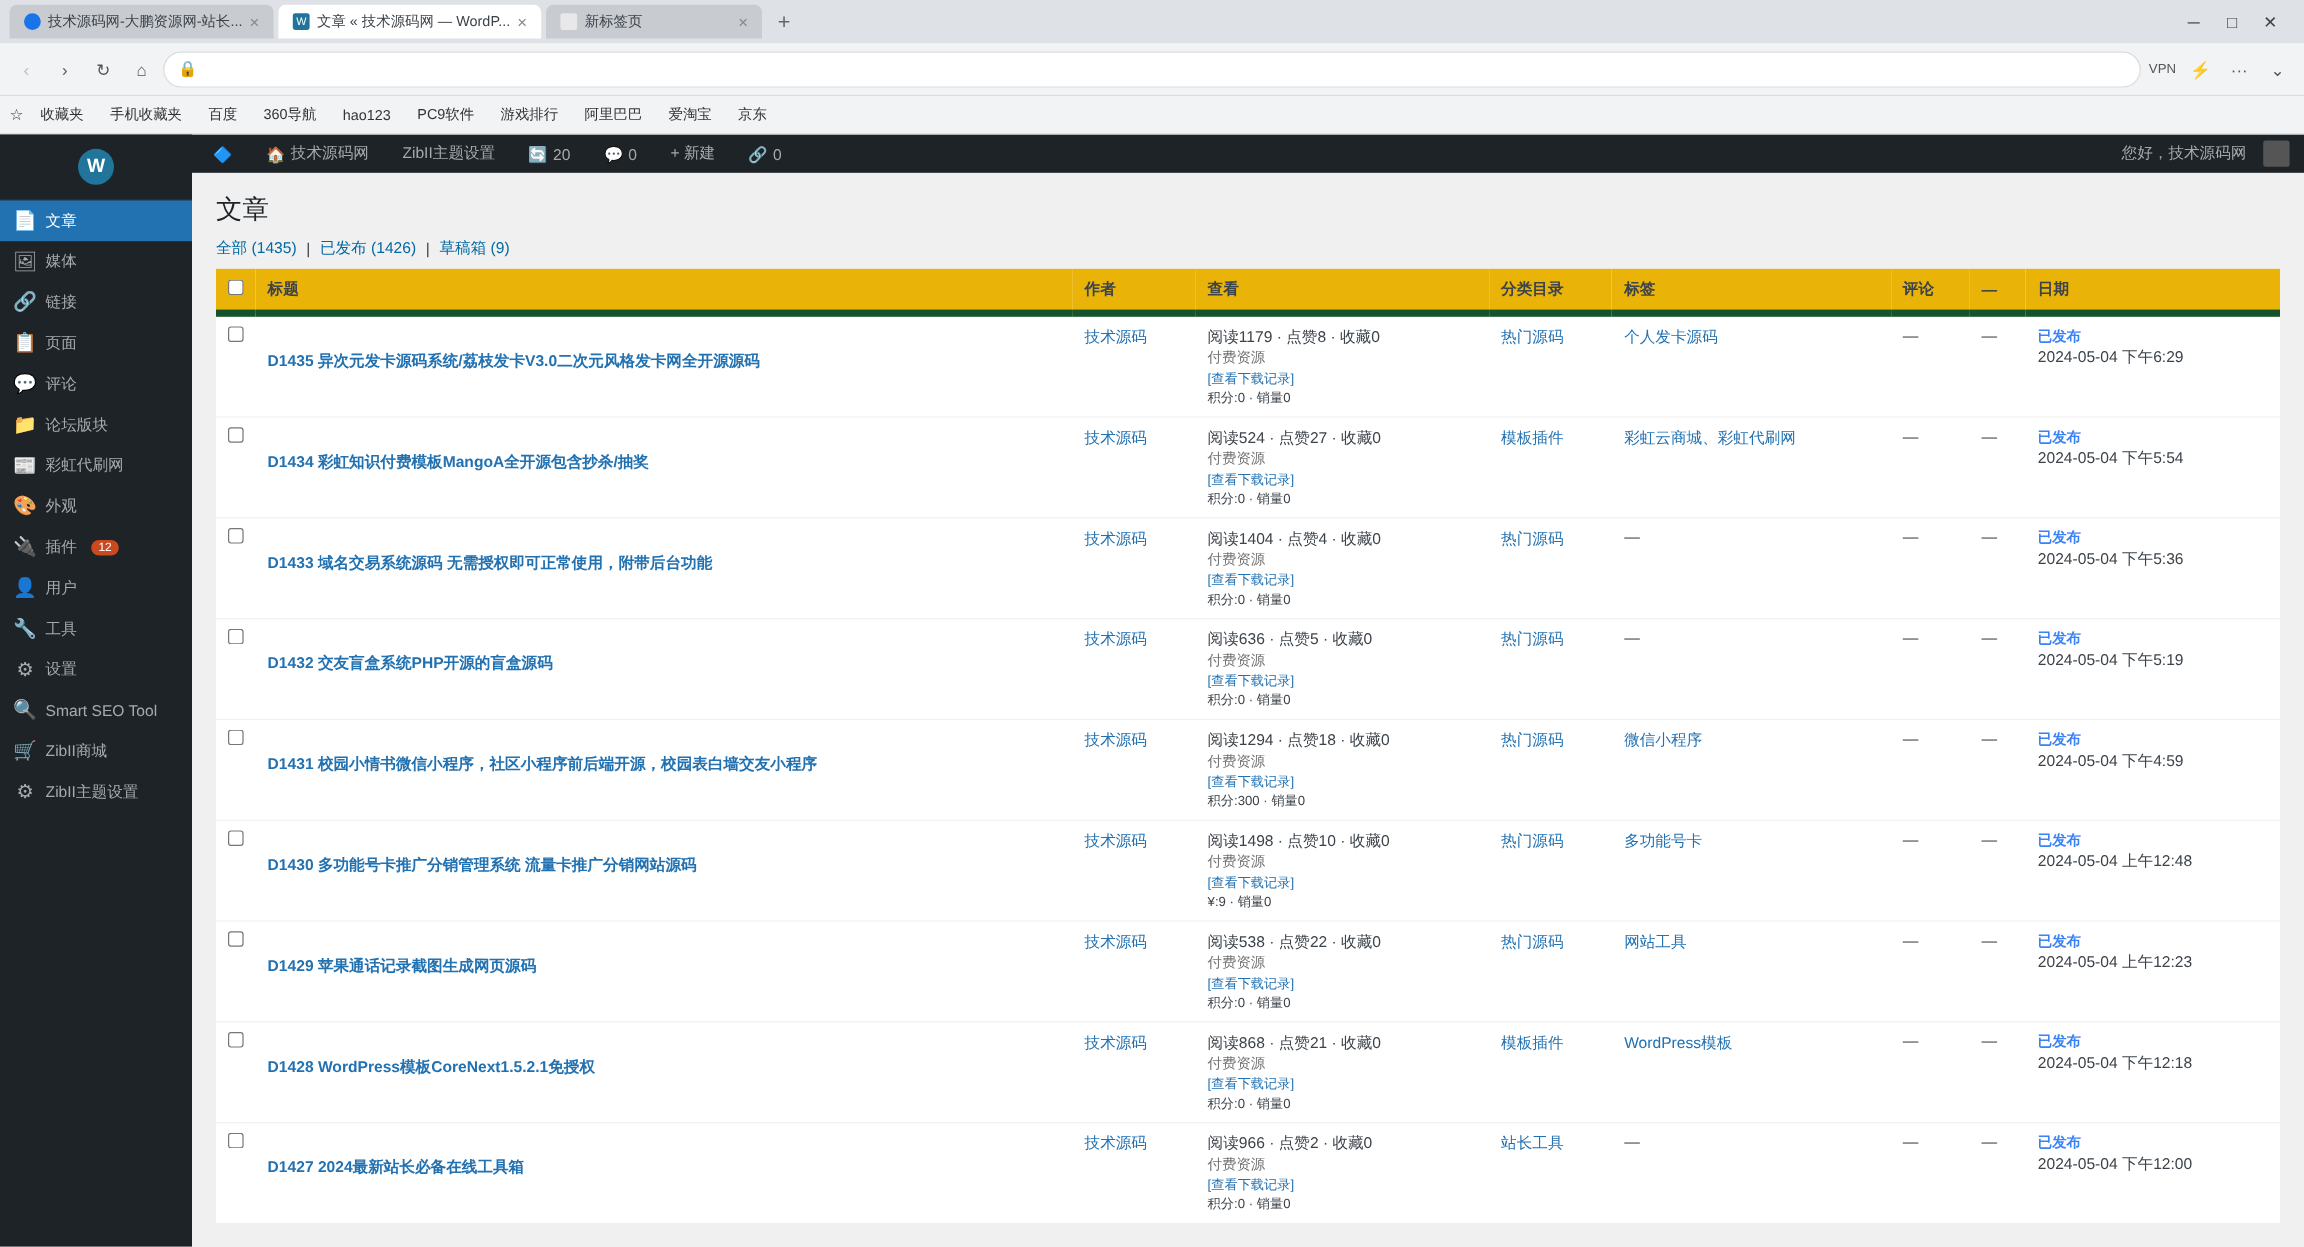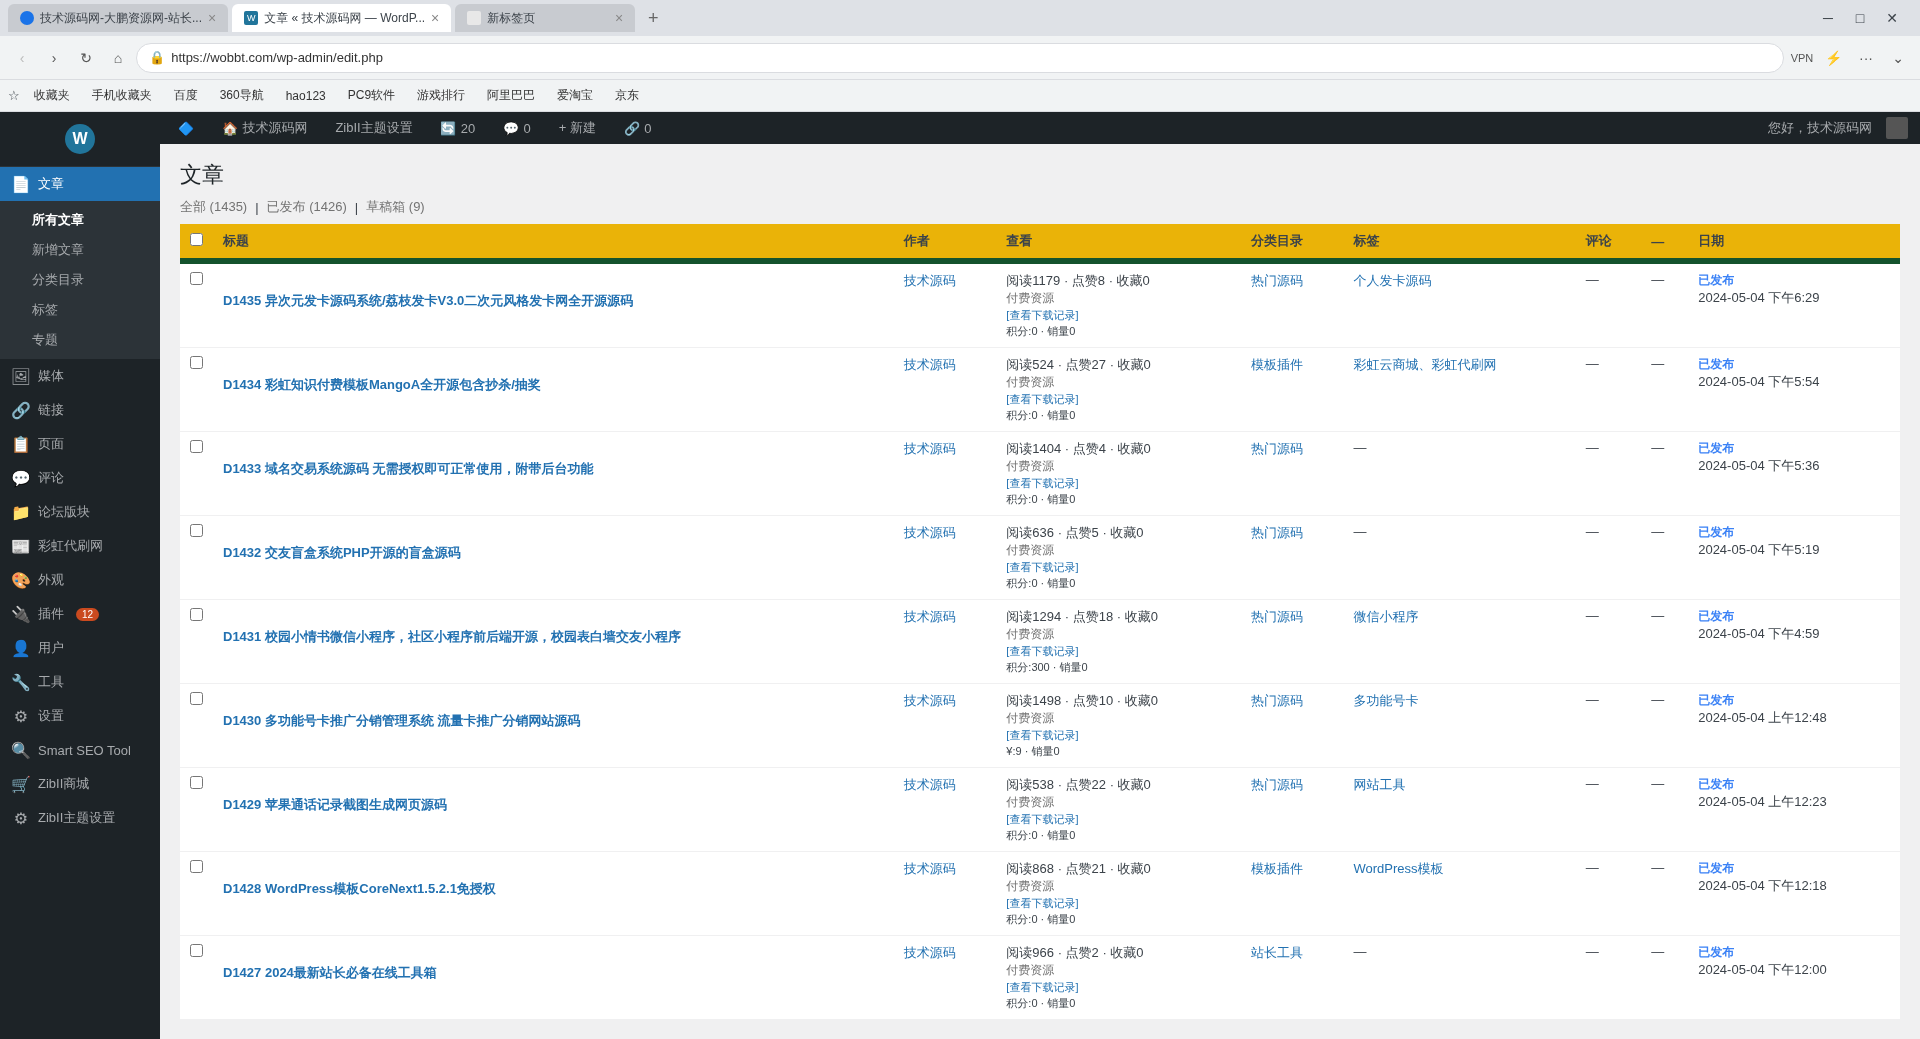--- a/index.html
+++ b/index.html
@@ -38,21 +38,21 @@
 
     
     .wp-main { flex: 1; background: #f0f0f1; overflow-y: auto; }
     .wp-topbar { background: #1d2327; color: #a7aaad; height: 32px; display: flex; align-items: center; padding: 0 12px; gap: 16px; font-size: 13px; }
     .wp-topbar-item { display: flex; align-items: center; gap: 4px; cursor: pointer; padding: 0 6px; }
     .wp-topbar-right { margin-left: auto; display: flex; align-items: center; gap: 8px; }
     .wp-content { padding: 16px 20px; }
     .wp-page-title { font-size: 22px; font-weight: 400; color: #1d2327; margin-bottom: 8px; }
 
     .filter-bar { display: flex; align-items: center; gap: 8px; margin-bottom: 8px; font-size: 13px; }
-    .filter-bar a { color: #737373; text-decoration: none; }
+    .filter-bar a { color: #0369a1; text-decoration: none; }
 
     .articles-table { width: 100%; border-collapse: collapse; background: #fff; }
     .articles-table th { background: #eab308; padding: 8px 10px; text-align: left; font-size: 13px; color: #3c434a; border-bottom: 6px solid #14532d; font-weight: 600; }
     .articles-table td { padding: 8px 10px; border-bottom: 1px solid #f0f0f1; vertical-align: top; font-size: 13px; }
     .article-title { color: #1d2327; font-weight: 600; font-size: 13px; margin-bottom: 4px; margin-top: 20px; }
     .article-title a { color: #2271b1; text-decoration: none; }
     .status-published { color: #3b82f6; font-size: 12px; font-weight: bold; }
     .tag-link { color: #2271b1; text-decoration: none; }
     .stats-cell { font-size: 12px; color: #3c434a; white-space: nowrap; }
     .paid-badge { color: #737373; font-size: 12px; }
@@ -95,21 +95,20 @@
     </div>
   </div>
 
   <div class="browser-nav">
     <div class="nav-btn disabled">‹</div>
     <div class="nav-btn">›</div>
     <div class="nav-btn">↻</div>
     <div class="nav-btn">⌂</div>
     <div class="address-bar">
       <span>🔒</span>
-      <span class="address-bar-url">https://wobbt.com/wp-admin/edit.php</span>
     </div>
     <div class="nav-tools">
       <div class="nav-btn" style="font-size:11px;">VPN</div>
       <div class="nav-btn">⚡</div>
       <div class="nav-btn">···</div>
       <div class="nav-btn">⌄</div>
     </div>
   </div>
 
   <div class="bookmarks-bar">
@@ -130,27 +129,20 @@
 <div class="wp-admin">
 
   <div class="wp-sidebar">
     <div class="wp-sidebar-logo">
       <div style="width:30px;height:30px;background:#21759b;border-radius:50%;display:flex;align-items:center;justify-content:center;color:#fff;font-size:16px;font-weight:bold;">W</div>
     </div>
 
     <div class="wp-sidebar-item active">
       <span class="icon">📄</span>
       <span>文章</span>
-    </div>
-    <div class="wp-sidebar-sub">
-      <div class="wp-sidebar-sub-item active">所有文章</div>
-      <div class="wp-sidebar-sub-item">新增文章</div>
-      <div class="wp-sidebar-sub-item">分类目录</div>
-      <div class="wp-sidebar-sub-item">标签</div>
-      <div class="wp-sidebar-sub-item">专题</div>
     </div>
 
     <div class="wp-sidebar-item">
       <span class="icon">🖼</span>
       <span>媒体</span>
     </div>
     <div class="wp-sidebar-item">
       <span class="icon">🔗</span>
       <span>链接</span>
     </div>

